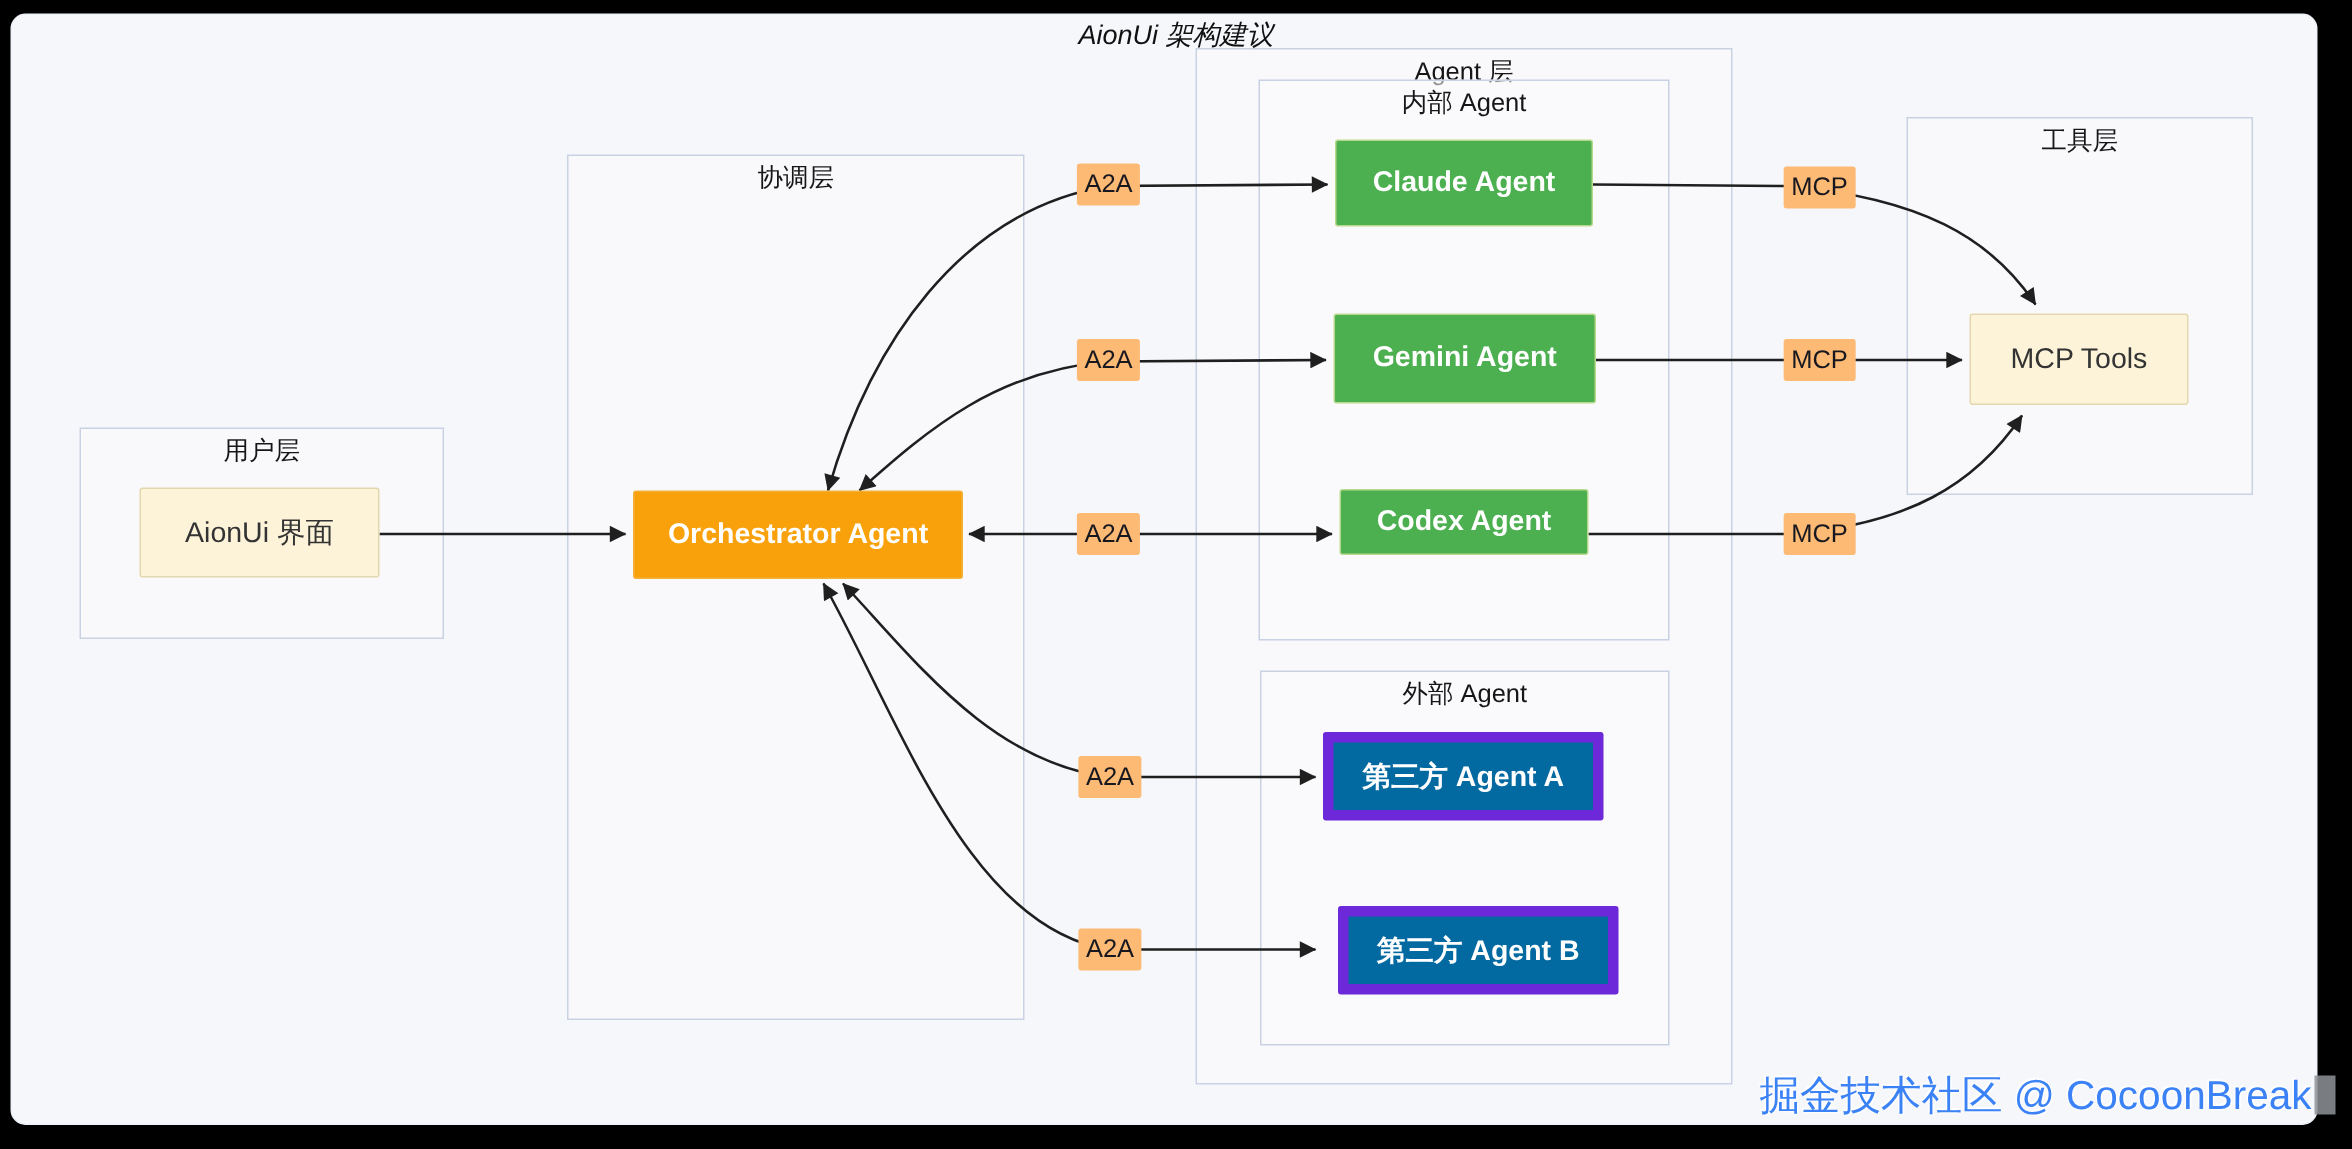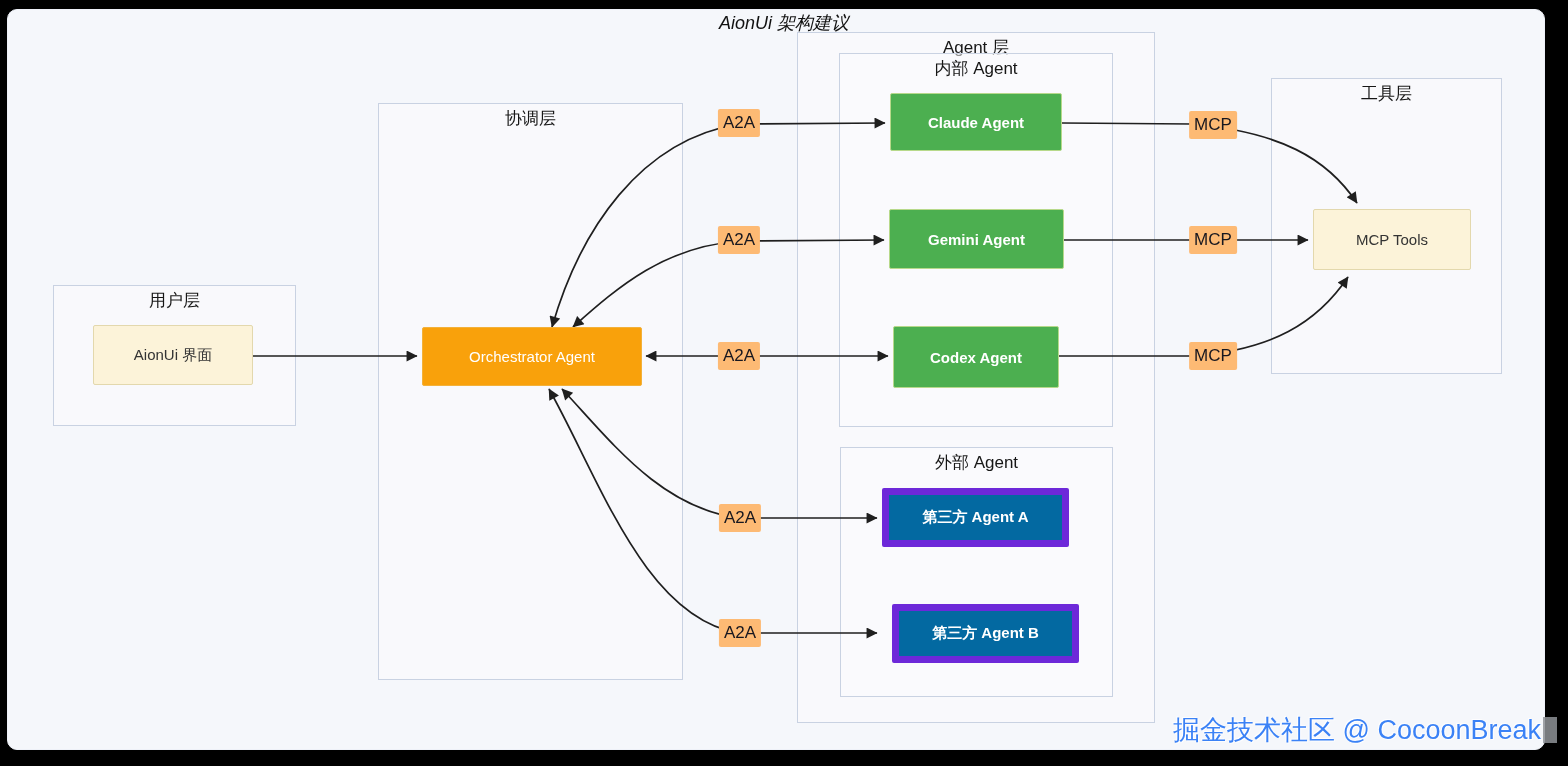--- a/index.html
+++ b/index.html
@@ -13,23 +13,23 @@
   .container { position:absolute; background:rgba(251,252,254,0.55);
                border:1px solid #c9d2e2; z-index:1; }
   .container .clabel { position:absolute; left:0; right:0; top:3px; text-align:center;
                        font-size:17px; color:#161616; white-space:nowrap; }
   svg.edges { position:absolute; left:0; top:0; z-index:2; }
   .edge { stroke:#1f1f1f; stroke-width:1.7; fill:none; }
   .elabel { position:absolute; transform:translate(-50%,-50%);
             background:#fdba74; color:#17171f; font-size:17px; line-height:1;
             padding:5px 5px 6px 5px; border-radius:2px; z-index:3; white-space:nowrap; }
   .node { position:absolute; display:flex; align-items:center; justify-content:center;
-          font-size:15px; z-index:4; white-space:nowrap; border-radius:2px; }
+          font-size:19px; z-index:4; white-space:nowrap; border-radius:2px; }
   .node-cream  { background:#fcf3d9; border:1px solid #e3d8ad; color:#333; }
-  .node-orange { background:#f9a10b; border:1px solid #f3b13a; color:#fff; font-weight:normal; }
+  .node-orange { background:#f9a10b; border:1px solid #f3b13a; color:#fff; font-weight:bold; }
   .node-green  { background:#4caf50; border:1px solid #b7d98b; color:#fff; font-weight:bold; }
   .node-blue   { background:#0369a1; border:7px solid #6d28d9; color:#fff; font-weight:bold; }
   .watermark { position:absolute; top:712px; right:11px; display:flex; align-items:center;
                z-index:6; }
   .watermark .wm-text { font-size:27px; color:#3b82f6; white-space:nowrap;
                text-shadow:-1px -1px 0 rgba(255,255,255,.85), 1px 1px 1px rgba(255,255,255,.9),
                            0 0 3px rgba(255,255,255,.7); }
   .wm-block { display:inline-block; width:14px; height:26px; margin-left:2px;
               background:rgba(142,146,151,0.85); }
 </style>
@@ -50,21 +50,21 @@
   </div>
   <div class="container" style="left:840px; top:447px; width:273px; height:250px;">
     <div class="clabel">外部 Agent</div>
   </div>
   <div class="container" style="left:53px; top:285px; width:243px; height:141px;">
     <div class="clabel">用户层</div>
   </div>
   <div class="container" style="left:378px; top:79px; width:305px; height:577px;margin-top:24px;">
     <div class="clabel">协调层</div>
   </div>
-  <div class="container" style="left:1271px; top:78px; width:231px; height:296px;">
+  <div class="container" style="left:1271px; top:78px; width:231px; height:252px;">
     <div class="clabel">工具层</div>
   </div>
 
   <svg class="edges" width="1568" height="766" viewBox="0 0 1568 766">
     <defs>
       <marker id="arrow" viewBox="0 0 10 10" refX="9.5" refY="5" markerUnits="userSpaceOnUse" markerWidth="13" markerHeight="11" orient="auto-start-reverse">
         <path d="M0,0 L10,5 L0,10 z" fill="#1f1f1f"></path>
       </marker>
     </defs>
     <path class="edge" d="M253,356 L417,356" marker-end="url(#arrow)"></path>
@@ -84,23 +84,23 @@
   <div class="elabel" style="left:740px; top:518px;">A2A</div>
   <div class="elabel" style="left:740px; top:633px;">A2A</div>
   <div class="elabel" style="left:1213px; top:125px;">MCP</div>
   <div class="elabel" style="left:1213px; top:240px;">MCP</div>
   <div class="elabel" style="left:1213px; top:356px;">MCP</div>
 
   <div class="node node-cream" style="left:93px; top:325px; width:160px; height:60px;text-align:center;">AionUi 界面</div>
   <div class="node node-orange" style="left:422px; top:327px; width:220px; height:59px;">Orchestrator Agent</div>
   <div class="node node-green" style="left:890px; top:93px; width:172px; height:58px;">Claude Agent</div>
   <div class="node node-green" style="left:889px; top:209px; width:175px; height:60px;">Gemini Agent</div>
-  <div class="node node-green" style="left:893px; top:326px; width:166px; height:62px;">Codex Agent</div>
+  <div class="node node-green" style="left:893px; top:326px; width:166px; height:44px;">Codex Agent</div>
   <div class="node node-blue" style="left:882px; top:488px; width:187px; height:59px;">第三方 Agent A</div>
   <div class="node node-blue" style="left:882px; top:604px; width:187px; height:59px;margin-left:10px;">第三方 Agent B</div>
-  <div class="node node-cream" style="left:1313px; top:209px; width:158px; height:61px;">MCP Tools</div>
+  <div class="node node-cream" style="left:1313px; top:209px; width:146px; height:61px;">MCP Tools</div>
 
   <div class="watermark">
     <span class="wm-text">掘金技术社区 @ CocoonBreak</span>
     <span class="wm-block"></span>
   </div>
 
 </div>
 
 </body></html>

